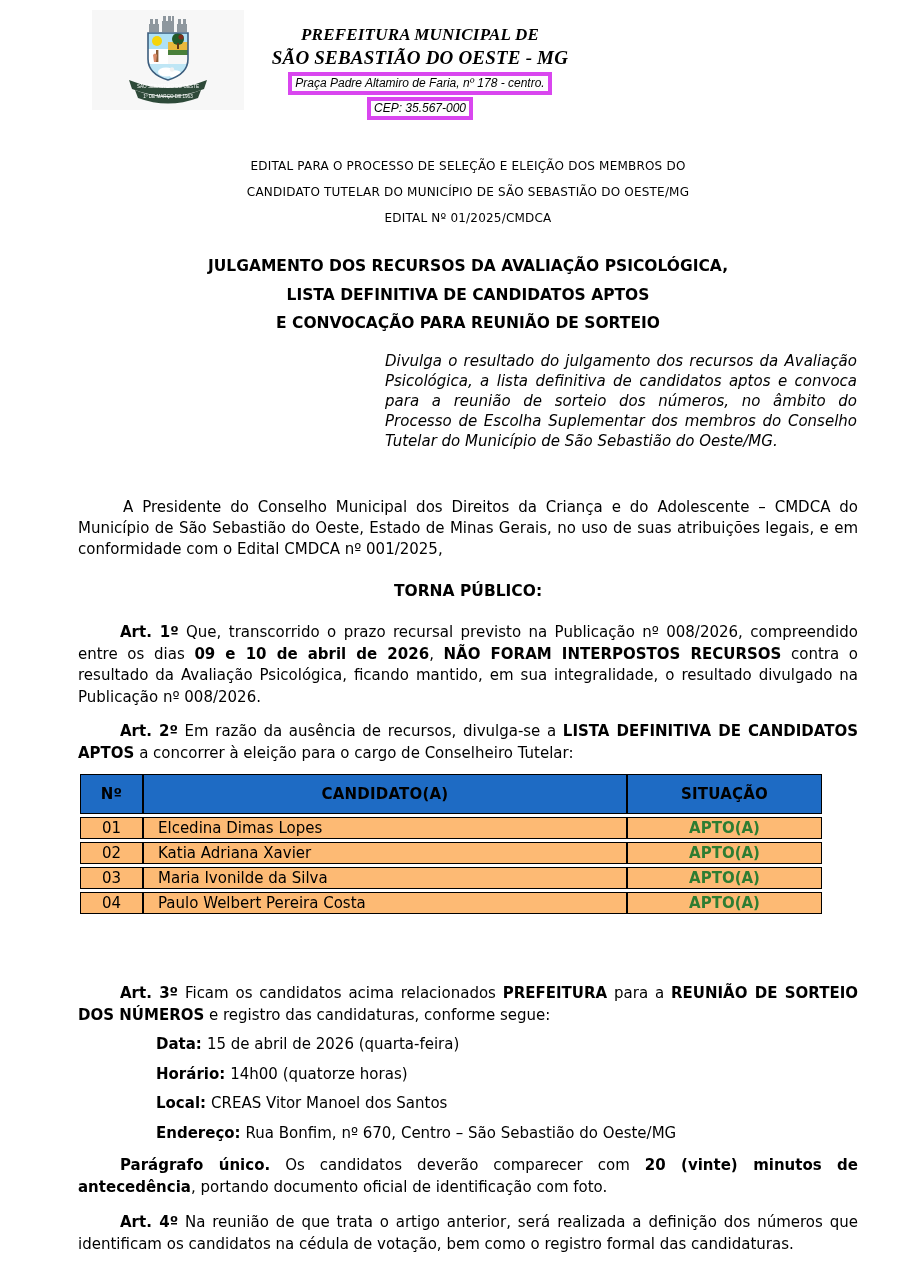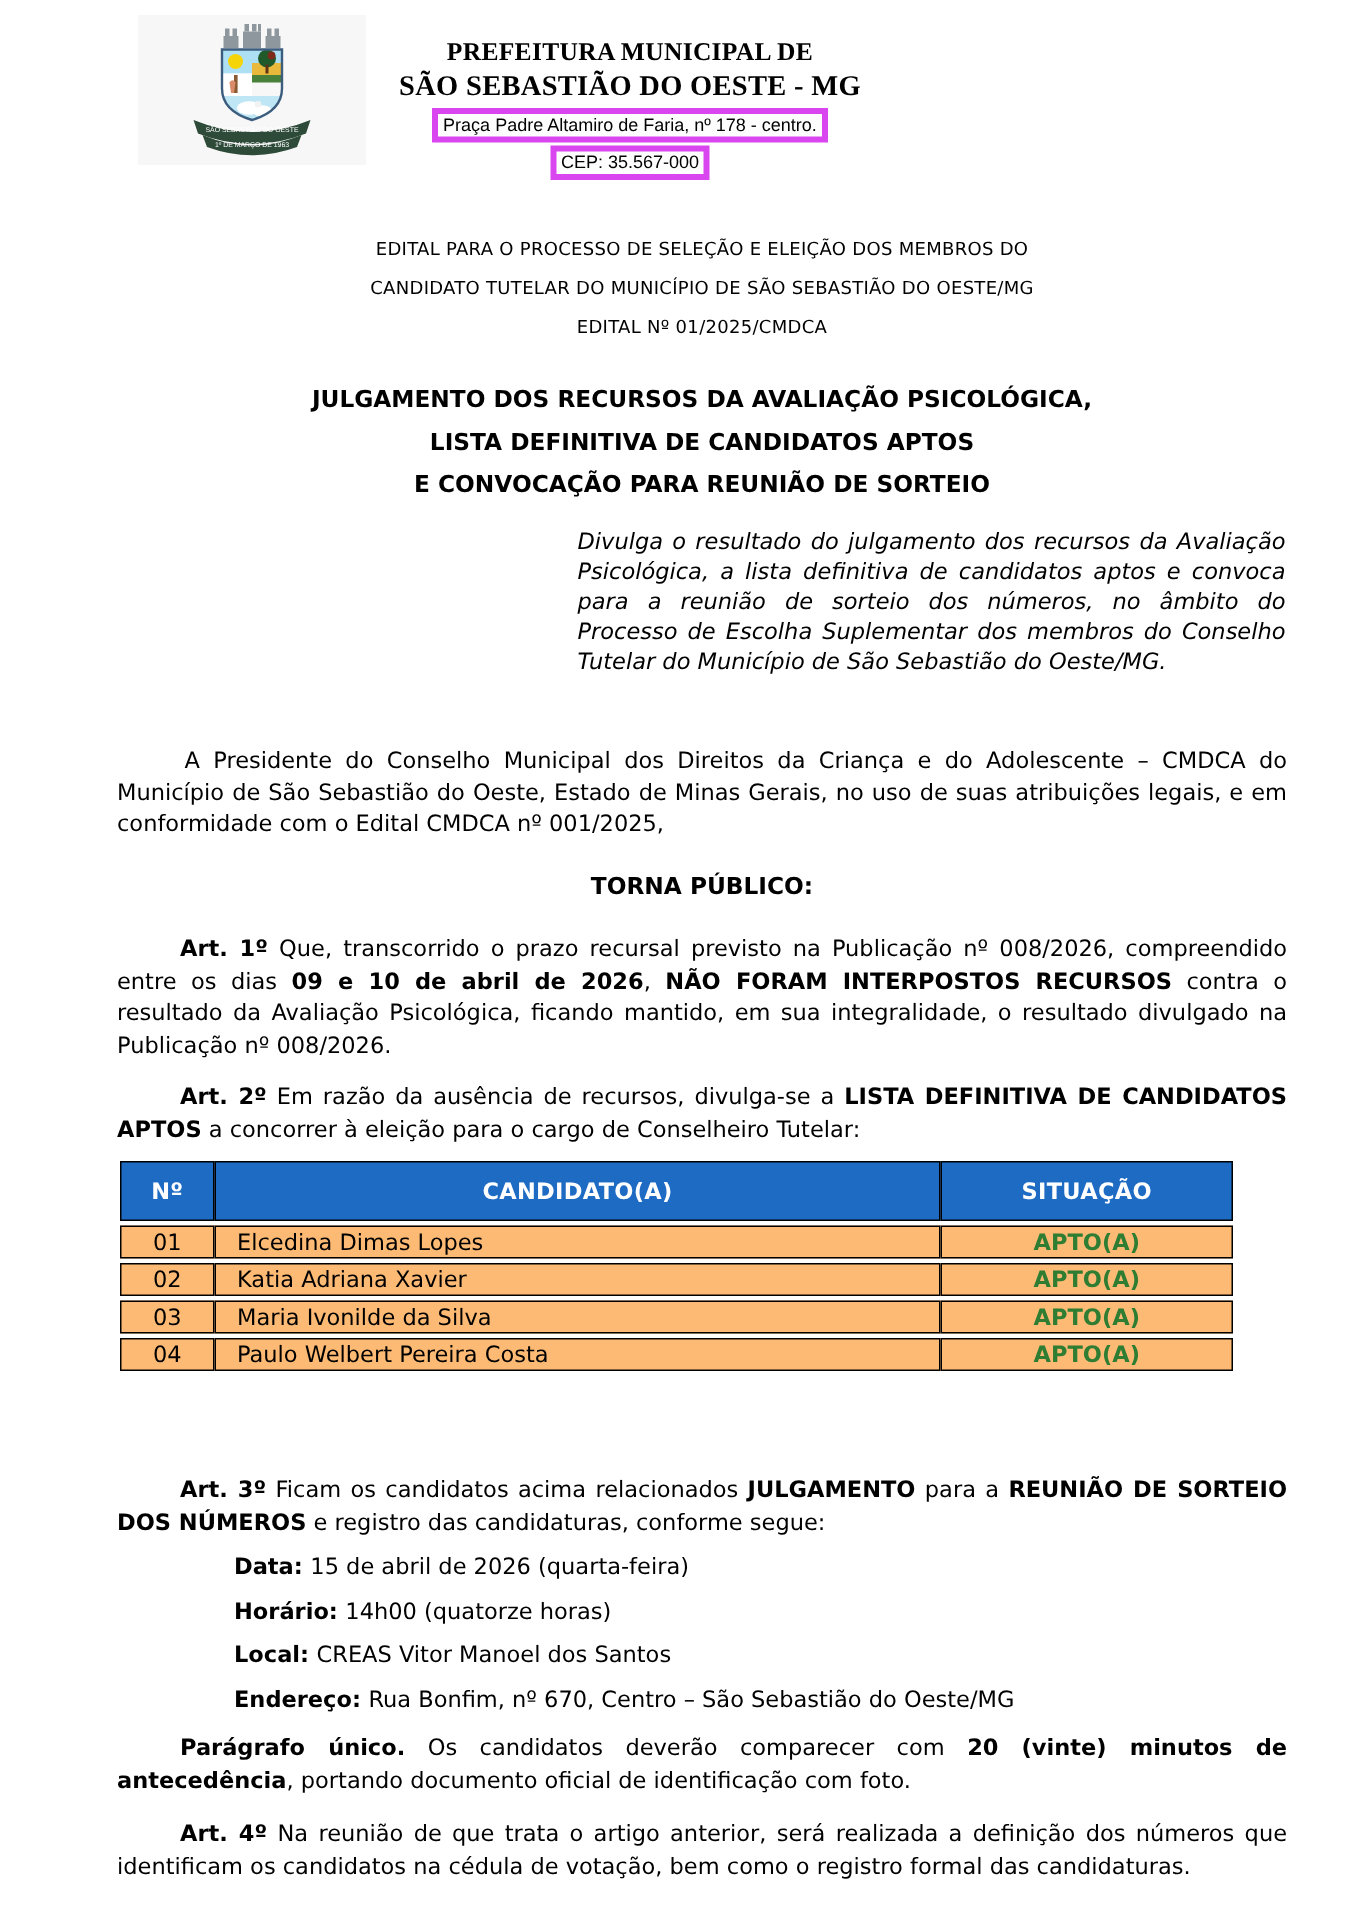--- a/index.html
+++ b/index.html
@@ -15,20 +15,21 @@
   
   .logo-wrap{
     position:absolute;left:92px;top:10px;width:152px;height:100px;
     background:#f7f7f7;
     display:flex;align-items:center;justify-content:center;
   }
   .header-text{
     position:absolute;left:262px;top:24px;width:316px;
     text-align:center;
     font-family:"Liberation Serif",serif;
+    font-style:italic;
   }
   .org1{font-size:17px;font-weight:bold;letter-spacing:.2px;line-height:22px;}
   .org2{font-size:19px;font-weight:bold;letter-spacing:.2px;line-height:24px;}
   .boxline{margin-top:2px;}
   .addr-box,.cep-box{
     display:inline-block;
     font-family:"Liberation Sans",sans-serif;
     font-size:12px;line-height:15px;
     border:4px solid #d946ef;
     padding:0 3px;
@@ -57,21 +58,21 @@
     width:742px;
     border-collapse:separate;border-spacing:0 3px;
     table-layout:fixed;
     font-size:15px;
   }
   .cand-table col.c-num{width:63px;}
   .cand-table col.c-name{width:484px;}
   .cand-table col.c-status{width:195px;}
   .cand-table th{
     border:1.5px solid #000;
-    color:#ffffff;font-weight:bold;
+    color:#000000;font-weight:bold;
     height:40px;box-sizing:border-box;
     text-align:center;letter-spacing:.2px;
   }
   .cand-table td{
     border:1.5px solid #000;
     height:20px;box-sizing:border-box;
     background:#fdba74;
   }
   .cell-num{text-align:center;}
   .cell-name{padding-left:14px;}
@@ -192,21 +193,21 @@
         <td class="cell-status" style="color: rgb(46, 125, 50);">APTO(A)</td>
       </tr>
       <tr>
         <td class="cell-num">04</td>
         <td class="cell-name">Paulo Welbert Pereira Costa</td>
         <td class="cell-status" style="color: rgb(46, 125, 50);">APTO(A)</td>
       </tr>
     </tbody>
   </table>
 
-  <p class="blk art art3"><b>Art. 3º</b> Ficam os candidatos acima relacionados <b>JULGAMENTO</b> para a <b>REUNIÃO DE SORTEIO DOS NÚMEROS</b> e registro das candidaturas, conforme segue:</p>
+  <p class="blk art art3"><b>Art. 3º</b> Ficam os candidatos acima relacionados <b>PREFEITURA</b> para a <b>REUNIÃO DE SORTEIO DOS NÚMEROS</b> e registro das candidaturas, conforme segue:</p>
 
   <div class="meeting">
     <div class="m-item">
       <b>Data:</b><span>15 de abril de 2026 (quarta-feira)</span>
     </div>
     <div class="m-item">
       <b>Horário:</b><span>14h00 (quatorze horas)</span>
     </div>
     <div class="m-item">
       <b>Local:</b><span>CREAS Vitor Manoel dos Santos</span>

